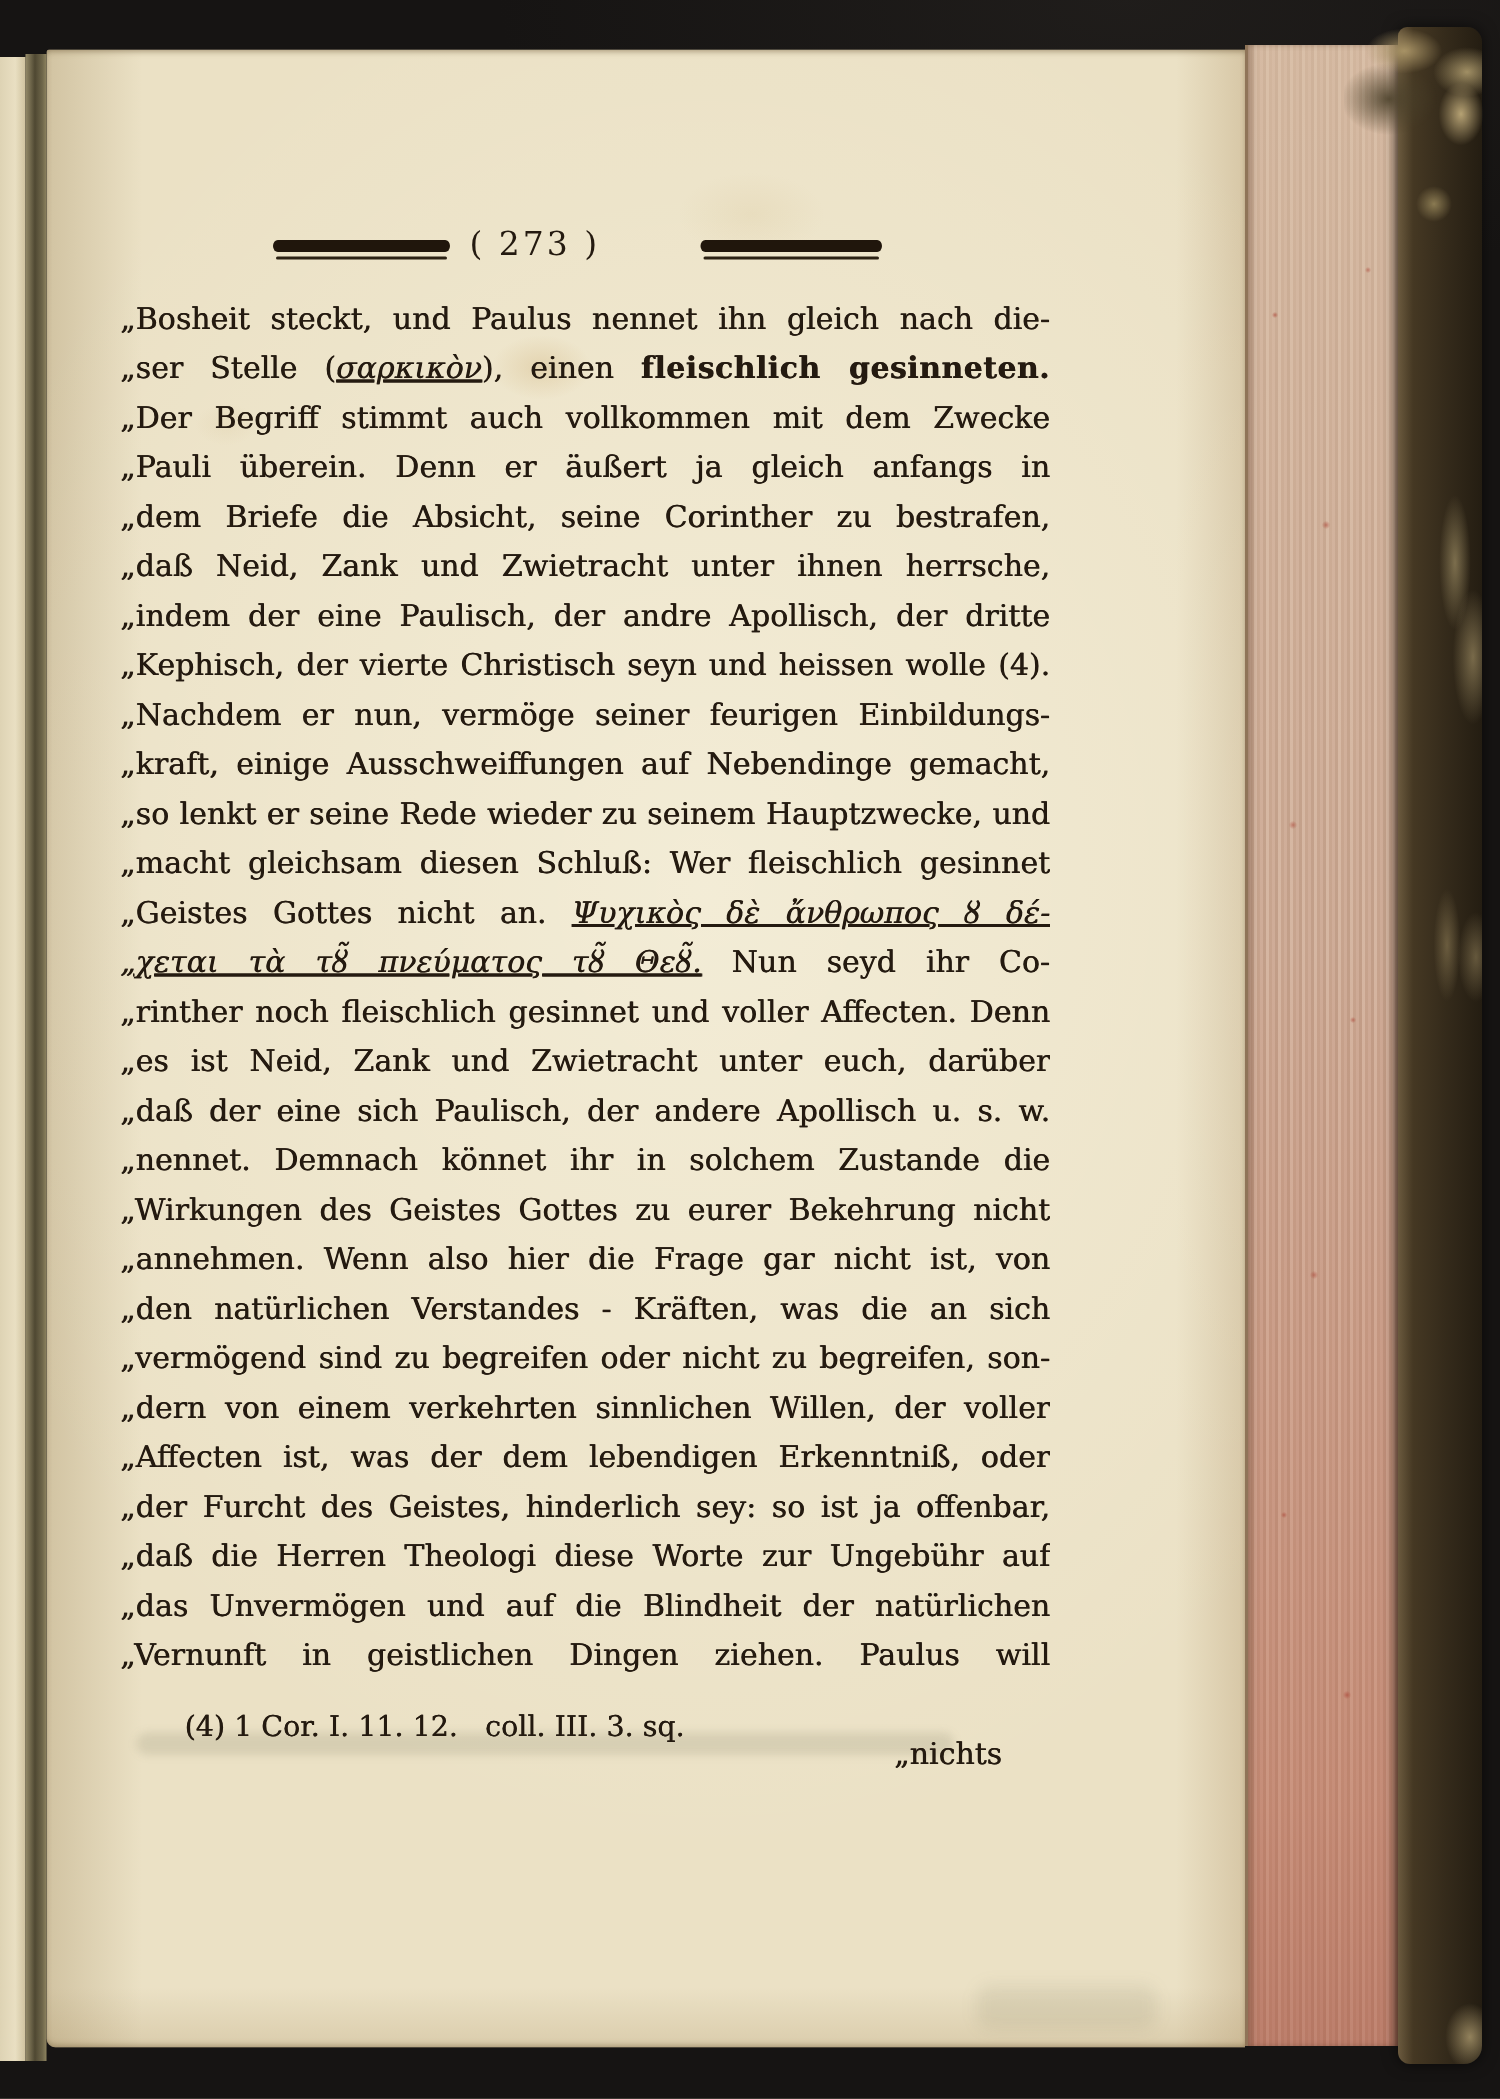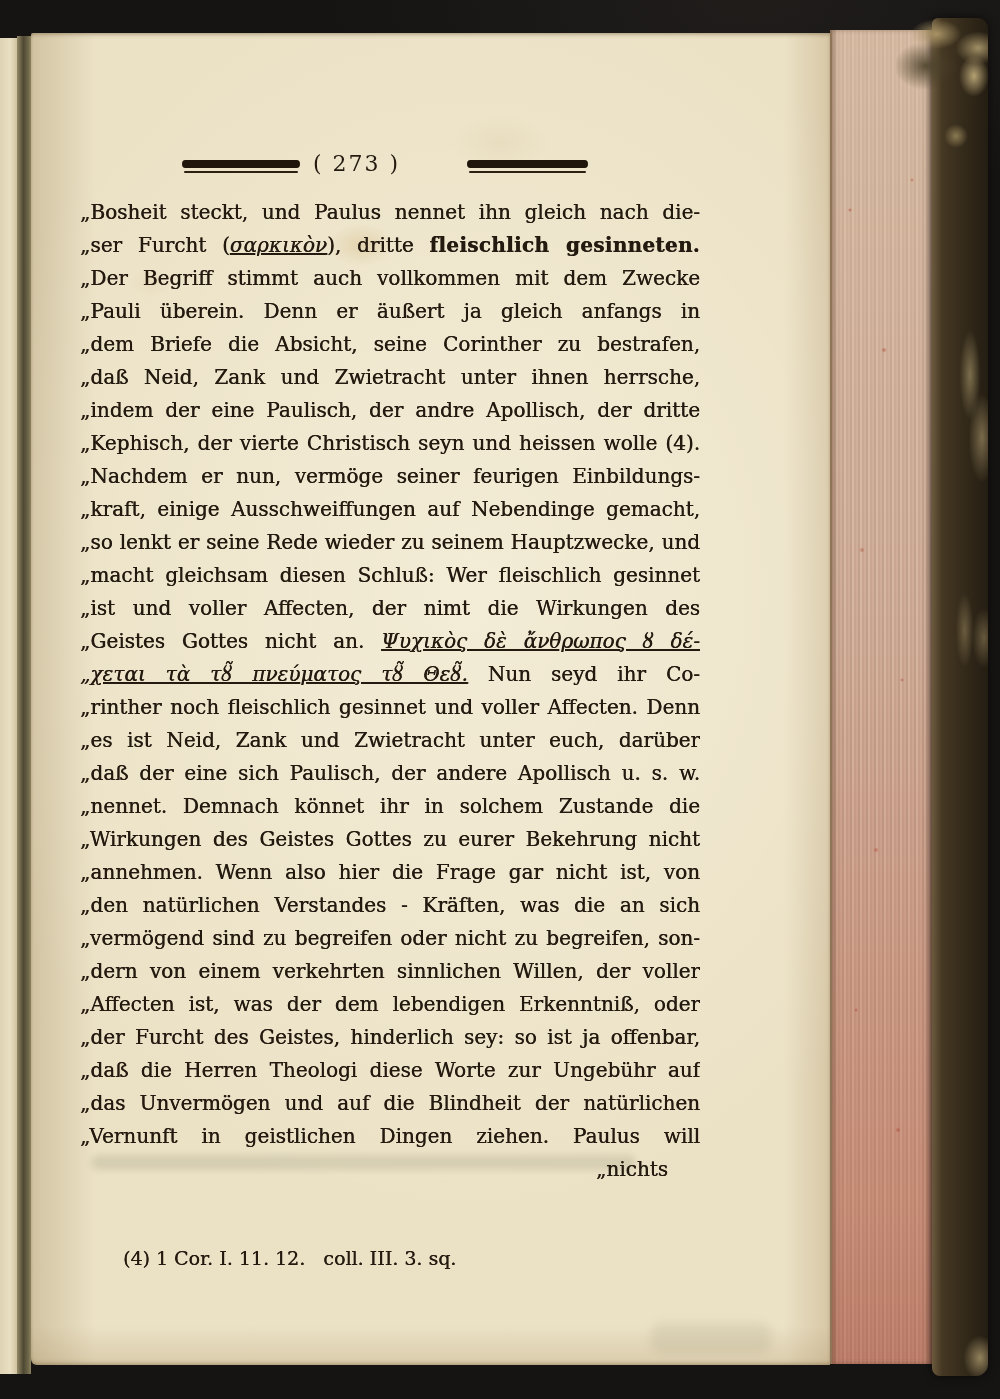--- a/index.html
+++ b/index.html
@@ -38,21 +38,21 @@
 
   
   .text-block{position:absolute;left:49px;top:163px;width:620px;}
   .line{height:33px;line-height:33px;font-size:20px;text-align:justify;text-align-last:justify;
     overflow:hidden;white-space:normal;text-shadow:0.35px 0 0 currentColor;}
   .seg-n{}
   .seg-g{font-style:italic;text-decoration:underline;}
   .seg-b{font-weight:bold;letter-spacing:.3px;}
   .catchword{position:absolute;left:53px;top:1120px;width:584px;height:33px;line-height:33px;
     font-size:20px;text-align:right;text-shadow:0.35px 0 0 currentColor;}
-  .footnote{position:absolute;left:53px;top:1209px;width:620px;height:33px;line-height:33px;
+  .footnote{position:absolute;left:53px;top:1102px;width:620px;height:33px;line-height:33px;
     font-size:19px;padding-left:39px;box-sizing:border-box;white-space:pre;
     text-shadow:0.25px 0 0 currentColor;}
 
   
   .ghost1{position:absolute;left:60px;top:1122px;width:545px;height:15px;
     background:rgba(95,92,62,.14);filter:blur(3px);border-radius:8px;}
   .ghost2{position:absolute;left:620px;top:1290px;width:120px;height:30px;
     background:rgba(100,95,65,.10);filter:blur(5px);border-radius:10px;}
 
   
@@ -99,32 +99,31 @@
   <div class="prev-page"></div>
   <div class="gutter"></div>
 
   <div class="page">
     <div class="rule rule-left"></div>
     <div class="pagenum">( 273 )</div>
     <div class="rule rule-right"></div>
 
     <div class="text-block">
         <div class="line"><span class="seg-n">„Bosheit steckt, und Paulus nennet ihn gleich nach die-</span></div>
-        <div class="line"><span class="seg-n">„ser Furcht (</span><span class="seg-g">σαρκικὸν</span><span class="seg-n">), dritte </span><span class="seg-b">fleischlich gesinneten.</span></div>
+        <div class="line"><span class="seg-n">„ser Stelle (</span><span class="seg-g">σαρκικὸν</span><span class="seg-n">), einen </span><span class="seg-b">fleischlich gesinneten.</span></div>
         <div class="line"><span class="seg-n">„Der Begriff stimmt auch vollkommen mit dem Zwecke</span></div>
         <div class="line"><span class="seg-n">„Pauli überein. Denn er äußert ja gleich anfangs in</span></div>
         <div class="line"><span class="seg-n">„dem Briefe die Absicht, seine Corinther zu bestrafen,</span></div>
         <div class="line"><span class="seg-n">„daß Neid, Zank und Zwietracht unter ihnen herrsche,</span></div>
         <div class="line"><span class="seg-n">„indem der eine Paulisch, der andre Apollisch, der dritte</span></div>
         <div class="line"><span class="seg-n">„Kephisch, der vierte Christisch seyn und heissen wolle (4).</span></div>
         <div class="line"><span class="seg-n">„Nachdem er nun, vermöge seiner feurigen Einbildungs-</span></div>
         <div class="line"><span class="seg-n">„kraft, einige Ausschweiffungen auf Nebendinge gemacht,</span></div>
         <div class="line"><span class="seg-n">„so lenkt er seine Rede wieder zu seinem Hauptzwecke, und</span></div>
         <div class="line"><span class="seg-n">„macht gleichsam diesen Schluß: Wer fleischlich gesinnet</span></div>
-        <div class="line"><span class="seg-n">„ist und voller Affecten, der nimt die Wirkungen des</span></div>
         <div class="line"><span class="seg-n">„Geistes Gottes nicht an. </span><span class="seg-g">Ψυχικὸς δὲ ἄνθρωπος ȣ δέ-</span></div>
         <div class="line"><span class="seg-g">„χεται τὰ τȣ̃ πνεύματος τȣ̃ Θεȣ̃.</span><span class="seg-n"> Nun seyd ihr Co-</span></div>
         <div class="line"><span class="seg-n">„rinther noch fleischlich gesinnet und voller Affecten. Denn</span></div>
         <div class="line"><span class="seg-n">„es ist Neid, Zank und Zwietracht unter euch, darüber</span></div>
         <div class="line"><span class="seg-n">„daß der eine sich Paulisch, der andere Apollisch u. s. w.</span></div>
         <div class="line"><span class="seg-n">„nennet. Demnach könnet ihr in solchem Zustande die</span></div>
         <div class="line"><span class="seg-n">„Wirkungen des Geistes Gottes zu eurer Bekehrung nicht</span></div>
         <div class="line"><span class="seg-n">„annehmen. Wenn also hier die Frage gar nicht ist, von</span></div>
         <div class="line"><span class="seg-n">„den natürlichen Verstandes - Kräften, was die an sich</span></div>
         <div class="line"><span class="seg-n">„vermögend sind zu begreifen oder nicht zu begreifen, son-</span></div>

